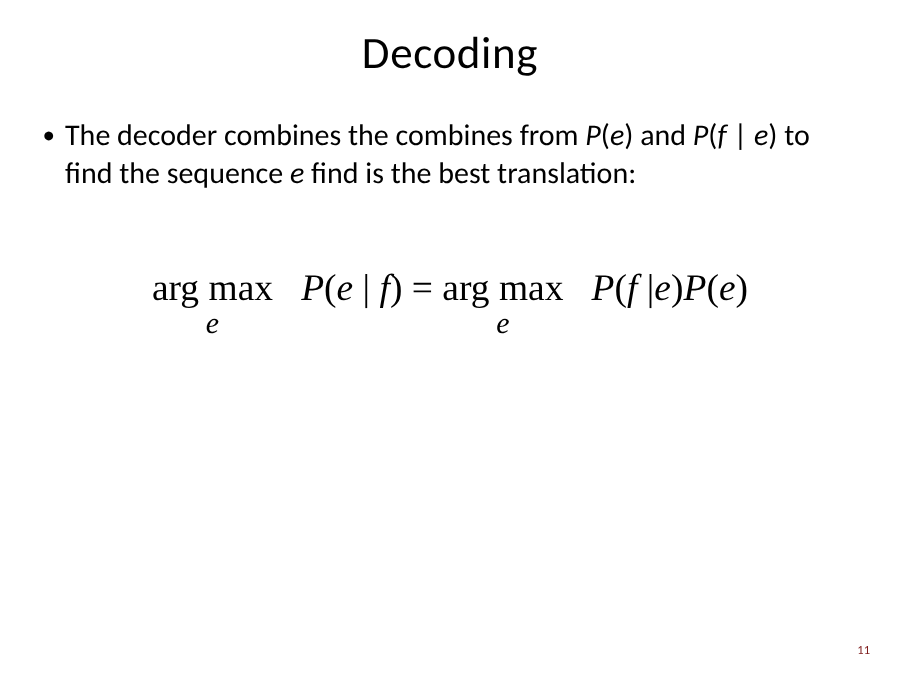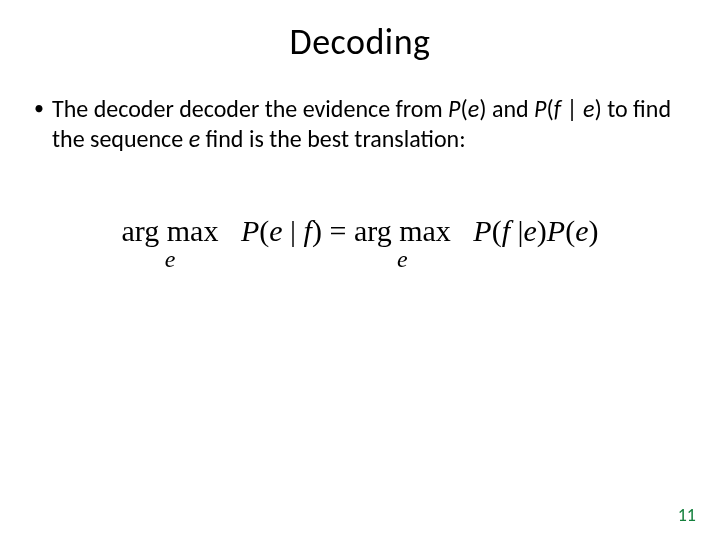--- a/index.html
+++ b/index.html
@@ -77,36 +77,36 @@
     font-style: italic;
     font-size: 24px;
     margin-top: -2px;
   }
   .fn { font-style: italic; }   
   .up { font-style: normal; }   
   .page-num {
     position: absolute;
     right: 24px;
     bottom: 14px;
-    font-size: 18px;
-    color: #15803d;
+    font-size: 10px;
+    color: #7f1d1d;
   }
 </style>
 </head>
 <body>
 
 <div class="slide">
 
   <div class="title">Decoding</div>
 
   <div class="body">
     <div class="bullet">
       <div class="dot">•</div>
       <div class="text">
-        <span>The decoder decoder the evidence from </span><span class="ital">P</span><span>(</span><span class="ital">e</span><span>)</span><span> and </span><span class="ital">P</span><span>(</span><span class="ital">f</span><span> | </span><span class="ital">e</span><span>)</span><span> to find the sequence </span><span class="ital">e</span><span> find is the best translation:</span>
+        <span>The decoder combines the combines from </span><span class="ital">P</span><span>(</span><span class="ital">e</span><span>)</span><span> and </span><span class="ital">P</span><span>(</span><span class="ital">f</span><span> | </span><span class="ital">e</span><span>)</span><span> to find the sequence </span><span class="ital">e</span><span> find is the best translation:</span>
       </div>
     </div>
 
     <div class="formula-wrap">
       <span class="formula">
         <span class="argmax">
           <span class="op up">arg max</span>
           <span class="sub">e</span>
         </span>
         <span>&nbsp;</span>

